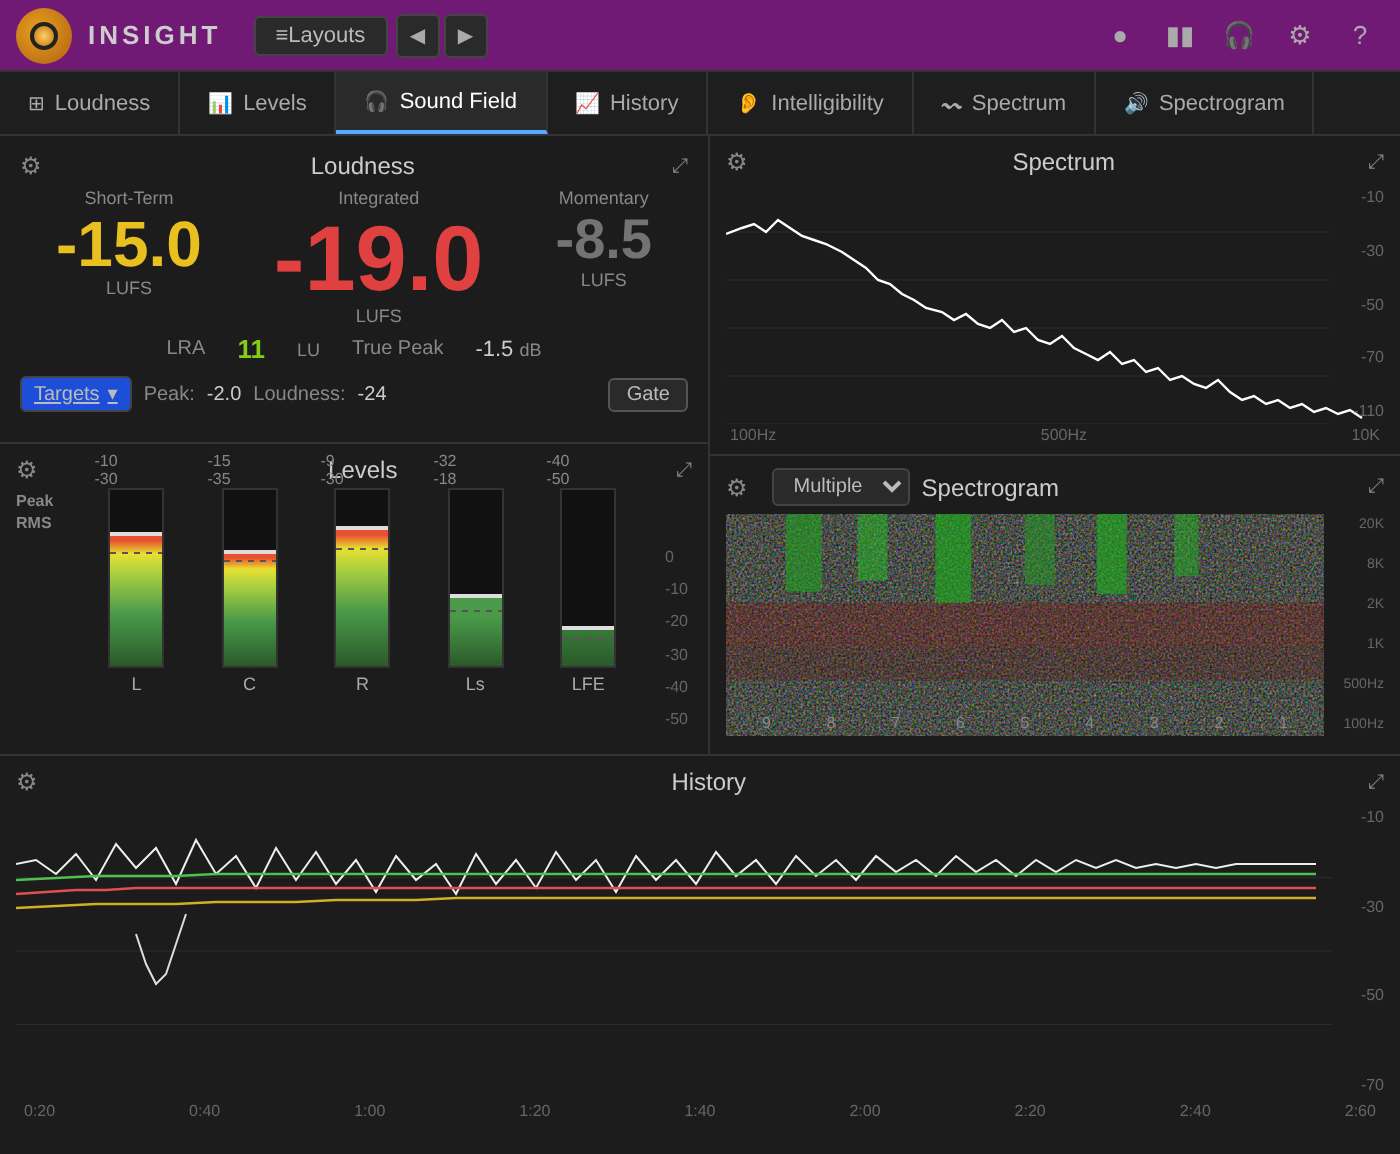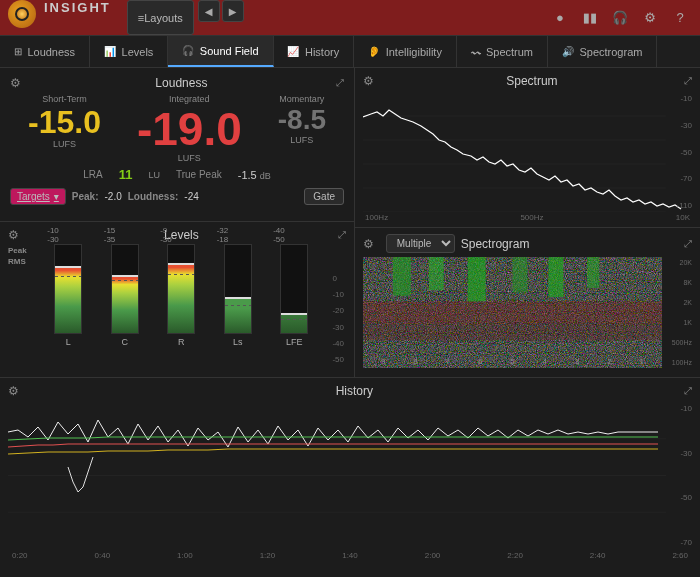--- a/index.html
+++ b/index.html
@@ -9,21 +9,22 @@
       width: 700px;
       height: 577px;
       overflow: hidden;
       color: #ccc;
       font-size: 11px;
     }
 
     
     .header {
       display: flex;
-      background: #7f1d1d;
+      align-items: center;
+      background: #701a75;
       height: 36px;
       padding: 0 8px;
       border-bottom: 1px solid #333;
     }
     .logo-circle {
       width: 28px; height: 28px;
       border-radius: 50%;
       background: radial-gradient(circle at 40% 40%, #e8a020, #b06010);
       display: flex; align-items: center; justify-content: center;
       margin-right: 8px;
@@ -161,25 +162,25 @@
     }
     .lra-label { color: #888; font-size: 10px; }
     .lra-value { color: #84cc16; font-size: 13px; font-weight: bold; }
     .lra-unit { color: #888; font-size: 9px; }
     .tp-value { color: #ccc; font-size: 11px; }
     .controls-row {
       display: flex; align-items: center; gap: 6px;
       margin-top: 4px;
     }
     .dropdown {
-      background: #be185d; border: 1px solid #444; border-radius: 3px;
+      background: #1d4ed8; border: 1px solid #444; border-radius: 3px;
       color: #bbb; font-size: 10px; padding: 2px 6px; cursor: pointer;
       display: flex; align-items: center; gap: 4px; text-decoration: underline;
     }
-    .ctrl-label { color: #888; font-size: 10px; font-weight: bold; }
+    .ctrl-label { color: #888; font-size: 10px; }
     .ctrl-value { color: #ccc; font-size: 10px; }
     .gate-btn {
       background: #2a2a2a; border: 1px solid #555; border-radius: 3px;
       color: #bbb; font-size: 10px; padding: 2px 8px; cursor: pointer;
       margin-left: auto;
     }
 
     
     .levels-panel {
       background: #1c1c1c;

